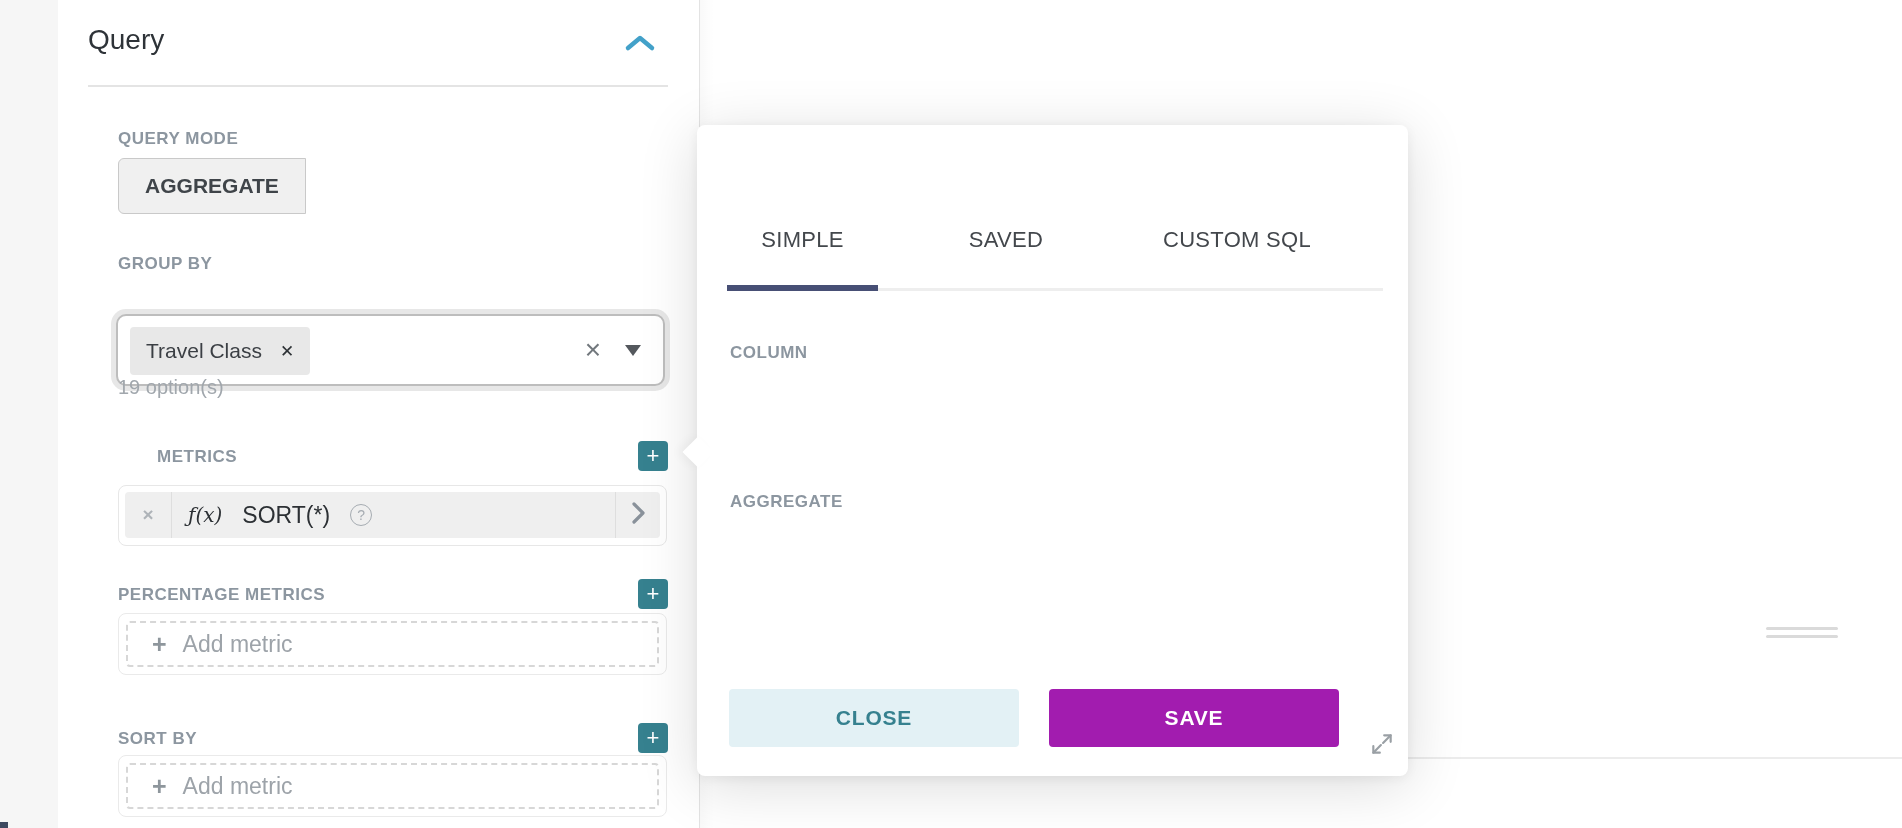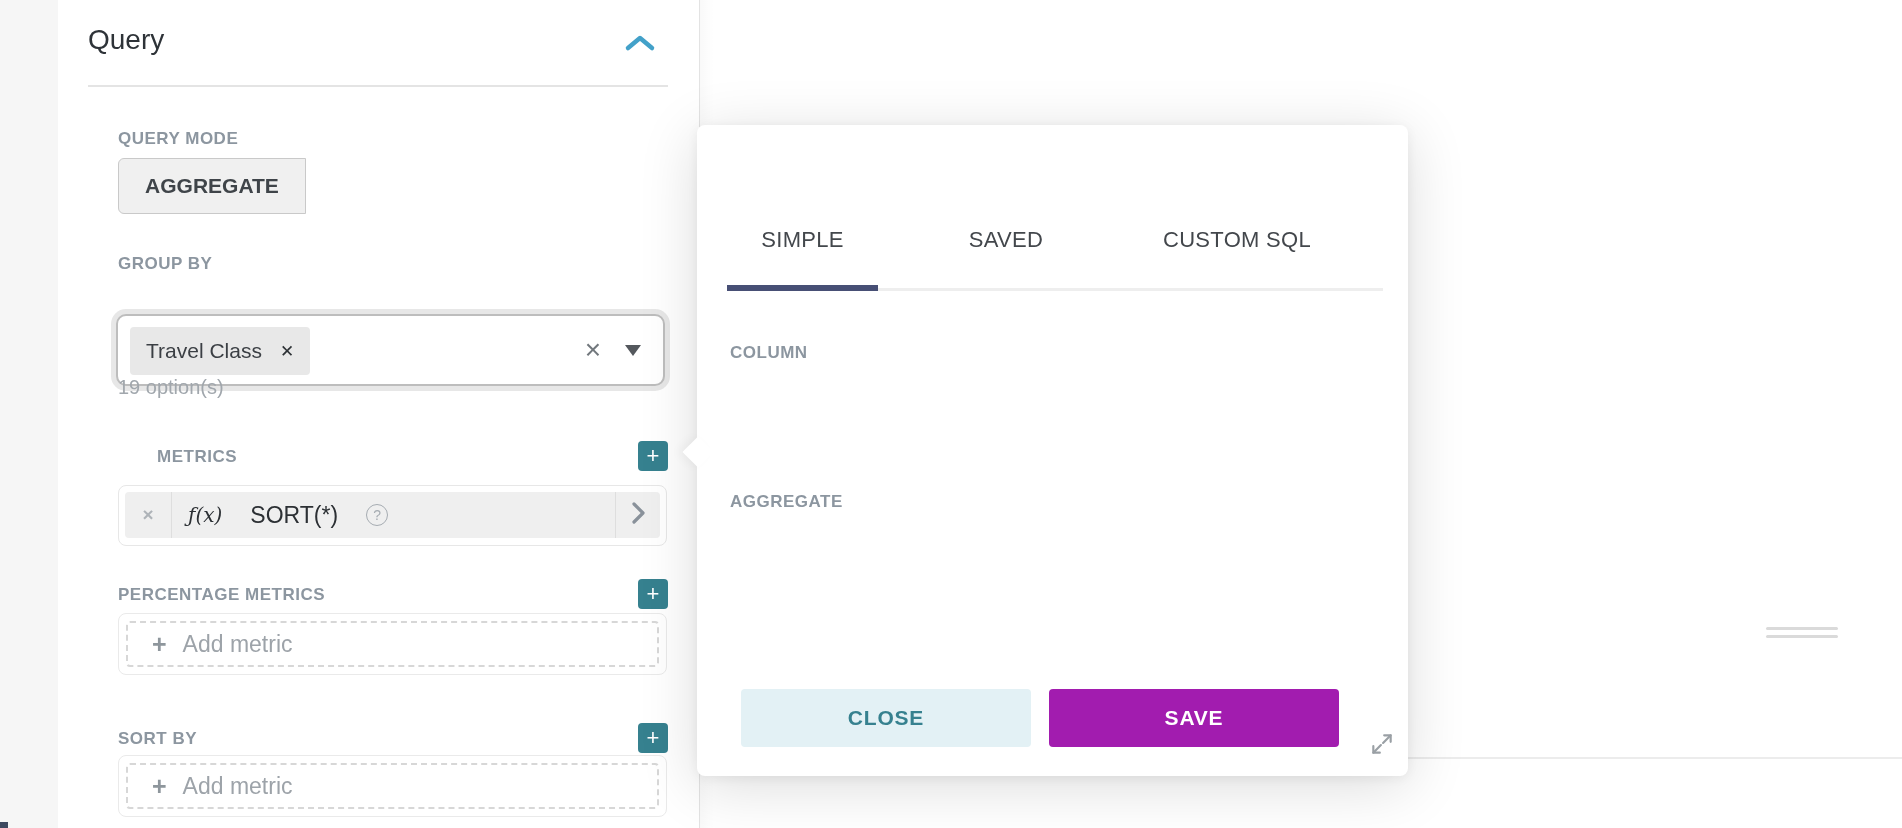--- a/index.html
+++ b/index.html
@@ -77,21 +77,21 @@
   .plus-pct{left:638px;top:579px;}
   .plus-sort{left:638px;top:723px;}
 
   .metrics-box{
     left:118px;top:485px;width:549px;height:61px;box-sizing:border-box;
     border:1.5px solid #e7e7e7;border-radius:8px;background:#fff;padding:6px;
   }
   .metrics-pill{height:46px;background:#efefef;border-radius:4px;display:flex;align-items:stretch;}
   .mp-x{width:46px;display:flex;align-items:center;justify-content:center;
     border-right:1.5px solid #dedede;color:#aeb3b8;font-size:19px;font-weight:700;cursor:pointer;}
-  .mp-main{flex:1;display:flex;align-items:center;padding-left:16px;gap:28px;}
+  .mp-main{flex:1;display:flex;align-items:center;padding-left:16px;gap:20px;}
   .mp-fx{font-family:"DejaVu Serif","Liberation Serif",serif;font-style:italic;
     font-size:20px;color:#2c3034;}
   .mp-value{font-size:23px;color:#2c3034;}
   .mp-help{width:22px;height:22px;border:1.5px solid #a6acb2;border-radius:50%;
     display:flex;align-items:center;justify-content:center;
     font-size:14px;color:#a6acb2;box-sizing:border-box;cursor:pointer;}
   .mp-chev{width:44px;display:flex;align-items:center;justify-content:center;
     border-left:1.5px solid #dedede;cursor:pointer;}
 
   .dashed-box{
@@ -133,21 +133,21 @@
     display:flex;align-items:center;padding:0 20px 0 18px;cursor:pointer;
   }
   .sel-cost{top:259px;}
   .sel-sum{top:408px;}
   .pp-select-value{flex:1;font-size:24px;color:#2b2f33;}
   .pp-btn{
     position:absolute;top:564px;width:290px;height:58px;border:none;border-radius:4px;
     font-family:inherit;font-size:21px;font-weight:700;letter-spacing:0.8px;cursor:pointer;
     display:flex;align-items:center;justify-content:center;
   }
-  .btn-close{left:44px;background:#E3F1F5;color:#36818F;}
+  .btn-close{left:32px;background:#E3F1F5;color:#36818F;}
   .btn-save{left:352px;background:#a21caf;color:#ffffff;}
   .resize-icon{position:absolute;left:672px;top:606px;width:26px;height:26px;cursor:nwse-resize;}
 </style>
 </head>
 <body>
 
 <div class="abs left-rail"></div>
 <div class="abs v-divider"></div>
 <div class="abs chart-area-shade"></div>
 <div class="abs h-border"></div>

